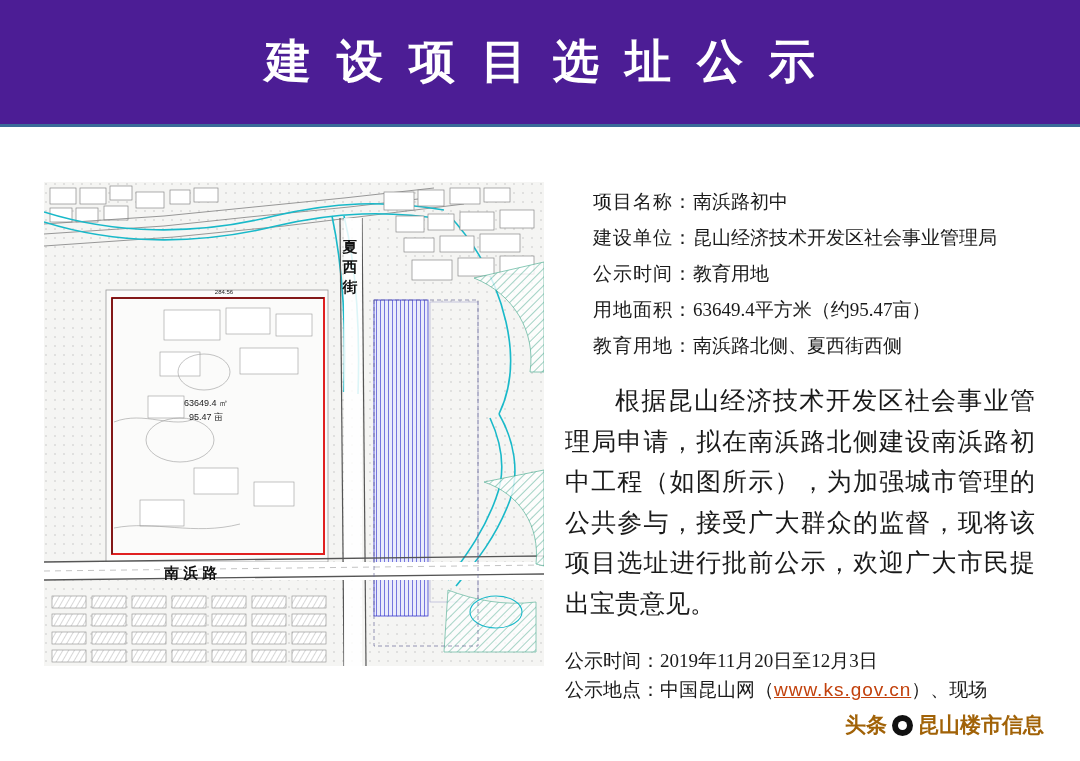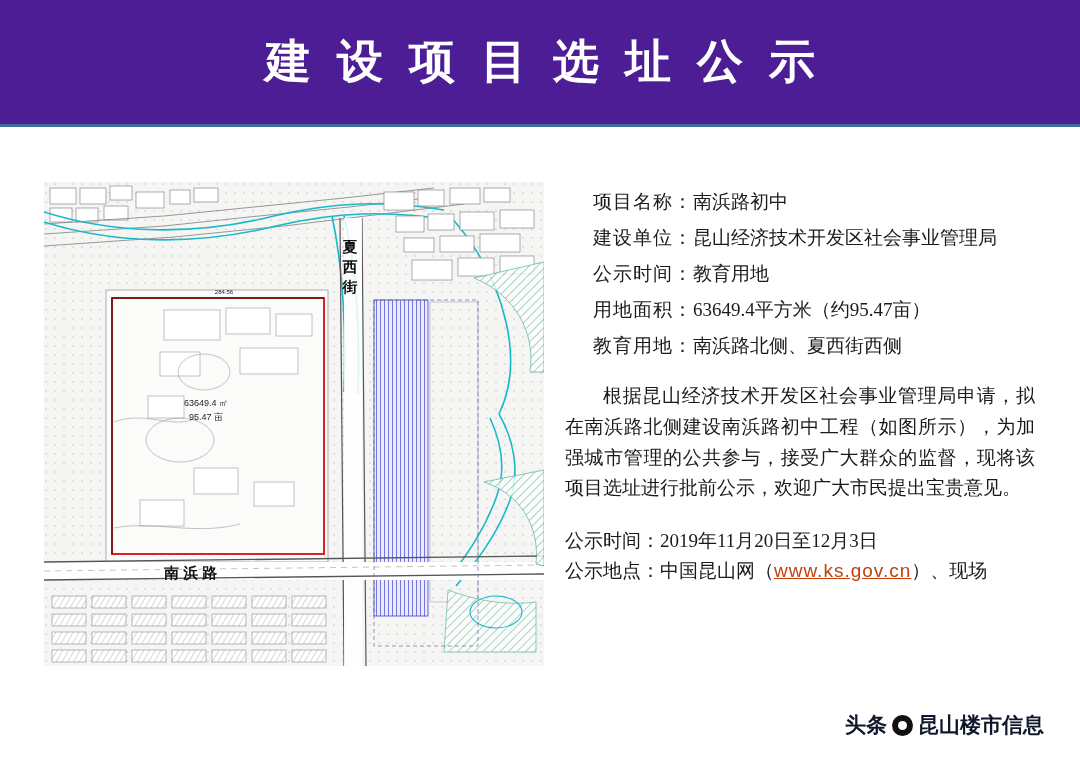--- a/index.html
+++ b/index.html
@@ -67,21 +67,21 @@
   .info-row {
     margin-bottom: 17px;
     white-space: nowrap;
     margin-left: 28px;
   }
   .info-label { letter-spacing: 1px; }
   .info-value { letter-spacing: 0px; }
 
   .para {
     margin-top: 26px;
-    font-size: 19px;
+    font-size: 25px;
     line-height: 1.62;
     text-align: justify;
     text-indent: 2em;
     width: 470px;
   }
 
   .footer-block {
     margin-top: 22px;
     font-size: 19px;
     line-height: 1.55;
@@ -95,21 +95,21 @@
   }
 
   
   .watermark {
     position: absolute;
     right: 36px;
     bottom: 22px;
     display: flex;
     align-items: center;
     gap: 5px;
-    color: #0f172a;
+    color: #a16207;
     font-size: 21px;
     font-family: "Liberation Sans", "DejaVu Sans", sans-serif;
     font-weight: bold;
   }
   .wm-dot {
     width: 21px;
     height: 21px;
     border-radius: 50%;
     background: #111111;
     display: inline-block;

